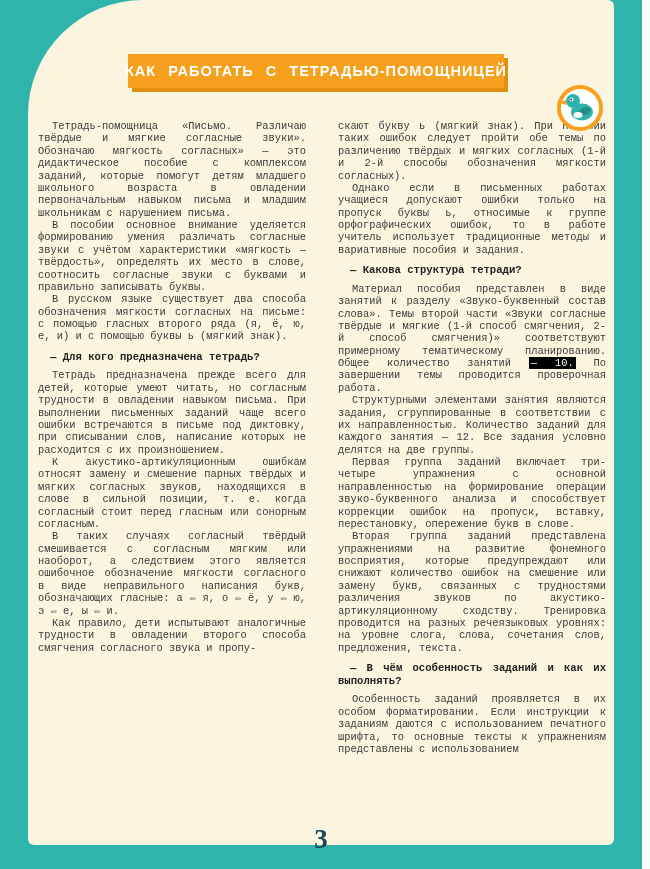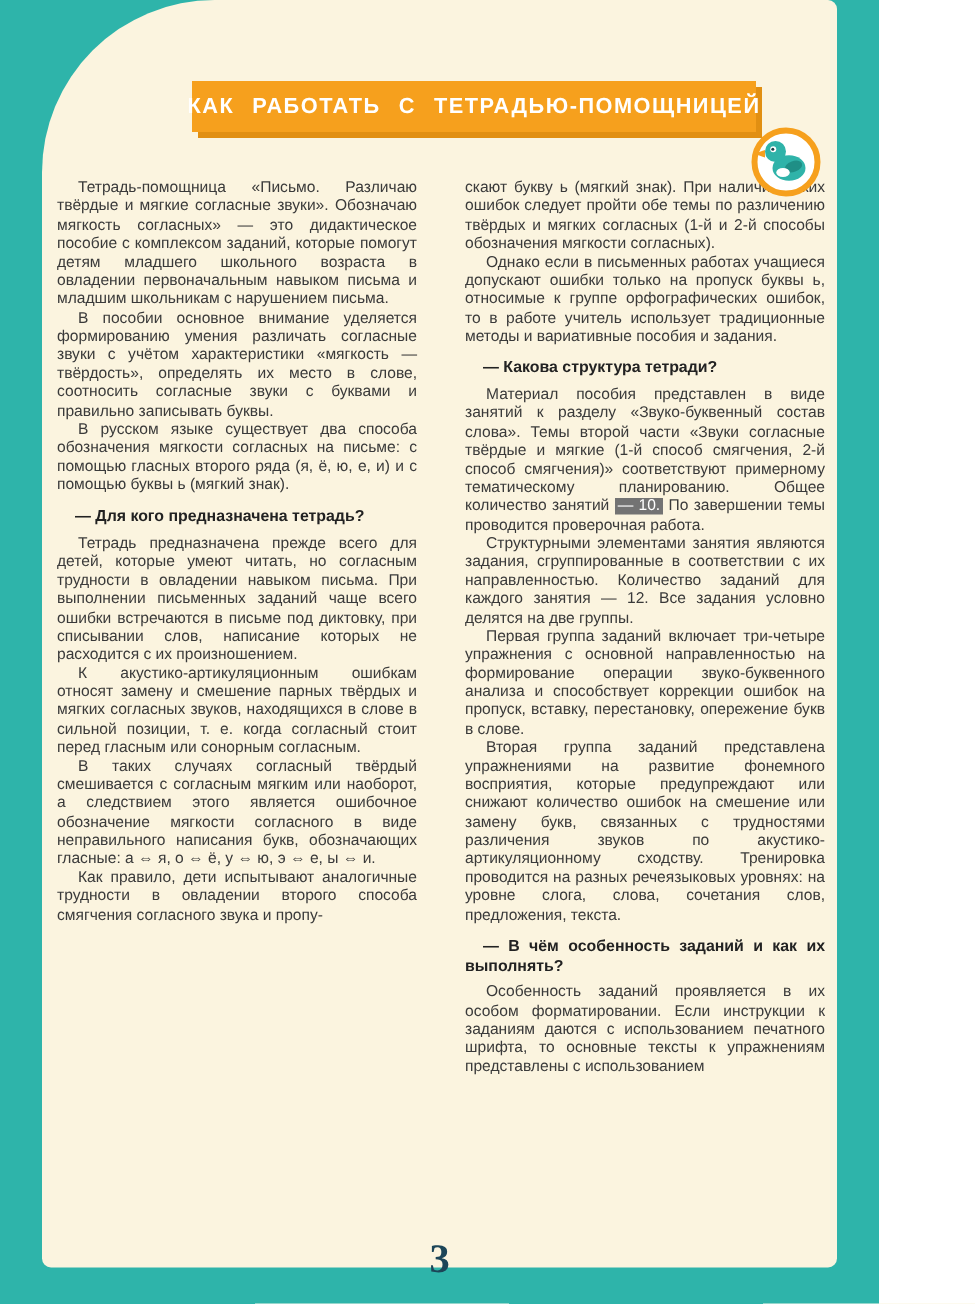--- a/index.html
+++ b/index.html
@@ -1,18 +1,18 @@
 <!DOCTYPE html>
 <html lang="ru"><head>
 <meta charset="utf-8">
 <style>
   html,body{margin:0;padding:0;}
   .stage{
     position:relative;
-    width:586px;height:869px;
+    width:642px;height:869px;
     background:#2eb4aa;
     font-family:"Liberation Sans", sans-serif;
     overflow:hidden;
   }
   .page{
     position:absolute;
     left:28px;right:28px;top:0;bottom:24px;
     background:#fbf4df;
     border-radius:115px 6px 6px 6px;
     overflow:hidden;
@@ -38,20 +38,21 @@
     position:absolute;
     top:84px;right:38px;
     width:48px;height:48px;
     z-index:3;
   }
   .columns{
     position:absolute;
     left:38px;right:36px;top:120px;bottom:64px;
     display:flex;gap:32px;
     overflow:hidden;
+    font-family:Liberation Mono, monospace;
   }
   .col{flex:1;min-width:0;}
   .para{
     margin:0;
     font-size:10.4px;
     line-height:1.19;
     color:#3a3a3a;
     text-align:justify;
     text-indent:14px;
   }
@@ -59,21 +60,21 @@
   .heading{
     margin:8px 0 6px 0;
     font-size:10.6px;
     line-height:1.2;
     color:#222222;
     font-weight:bold;
     text-align:justify;
     text-indent:12px;
   }
   .hl{
-    background:#737373;
+    background:#000000;
     color:#ffffff;
     padding:0 2px;
   }
   .page-number{
     position:absolute;
     left:0;right:0;bottom:14px;
     text-align:center;
     font-family:"Liberation Serif", serif;
     font-weight:bold;
     font-size:27px;

